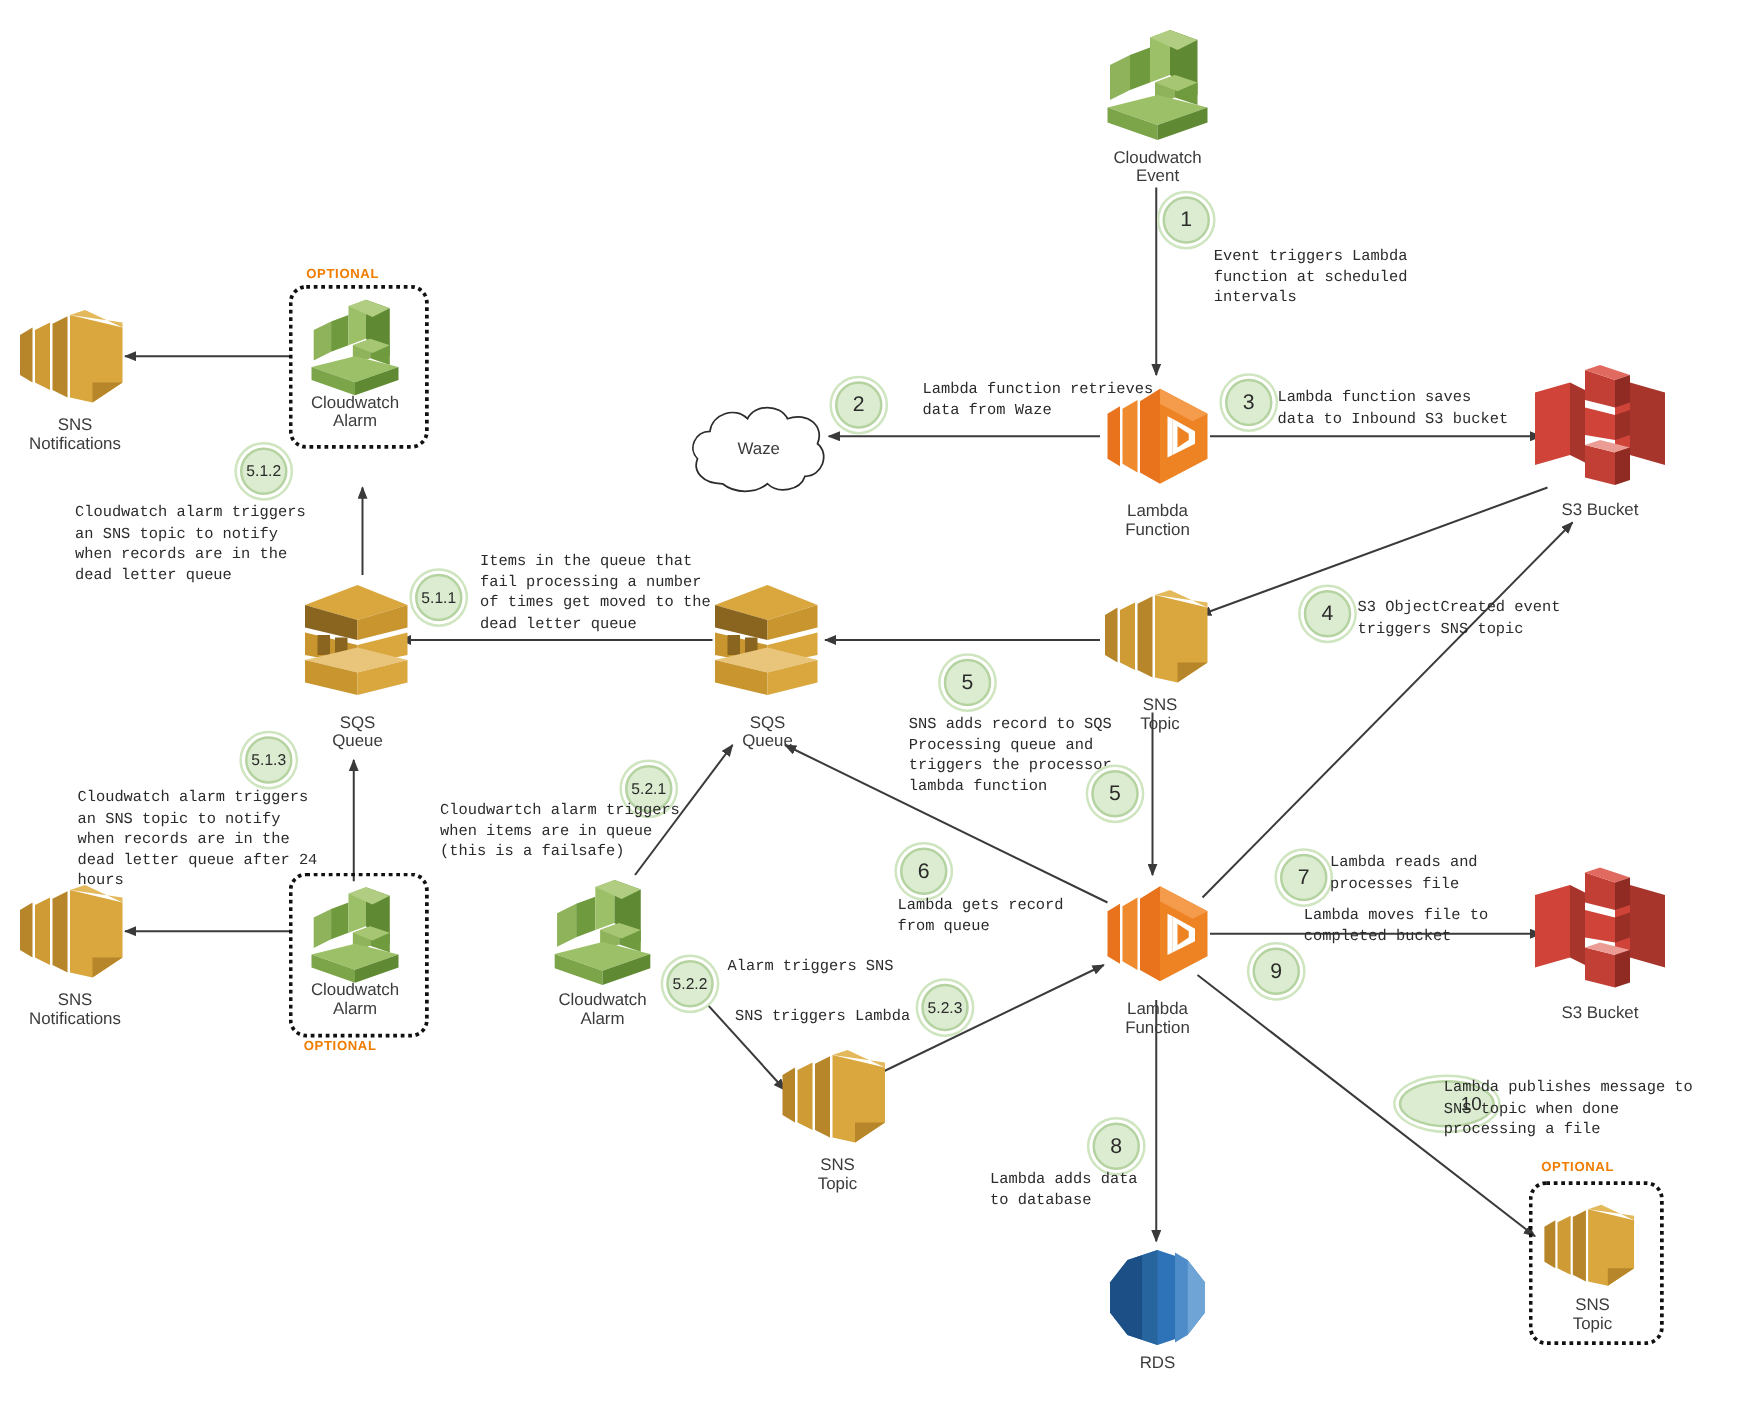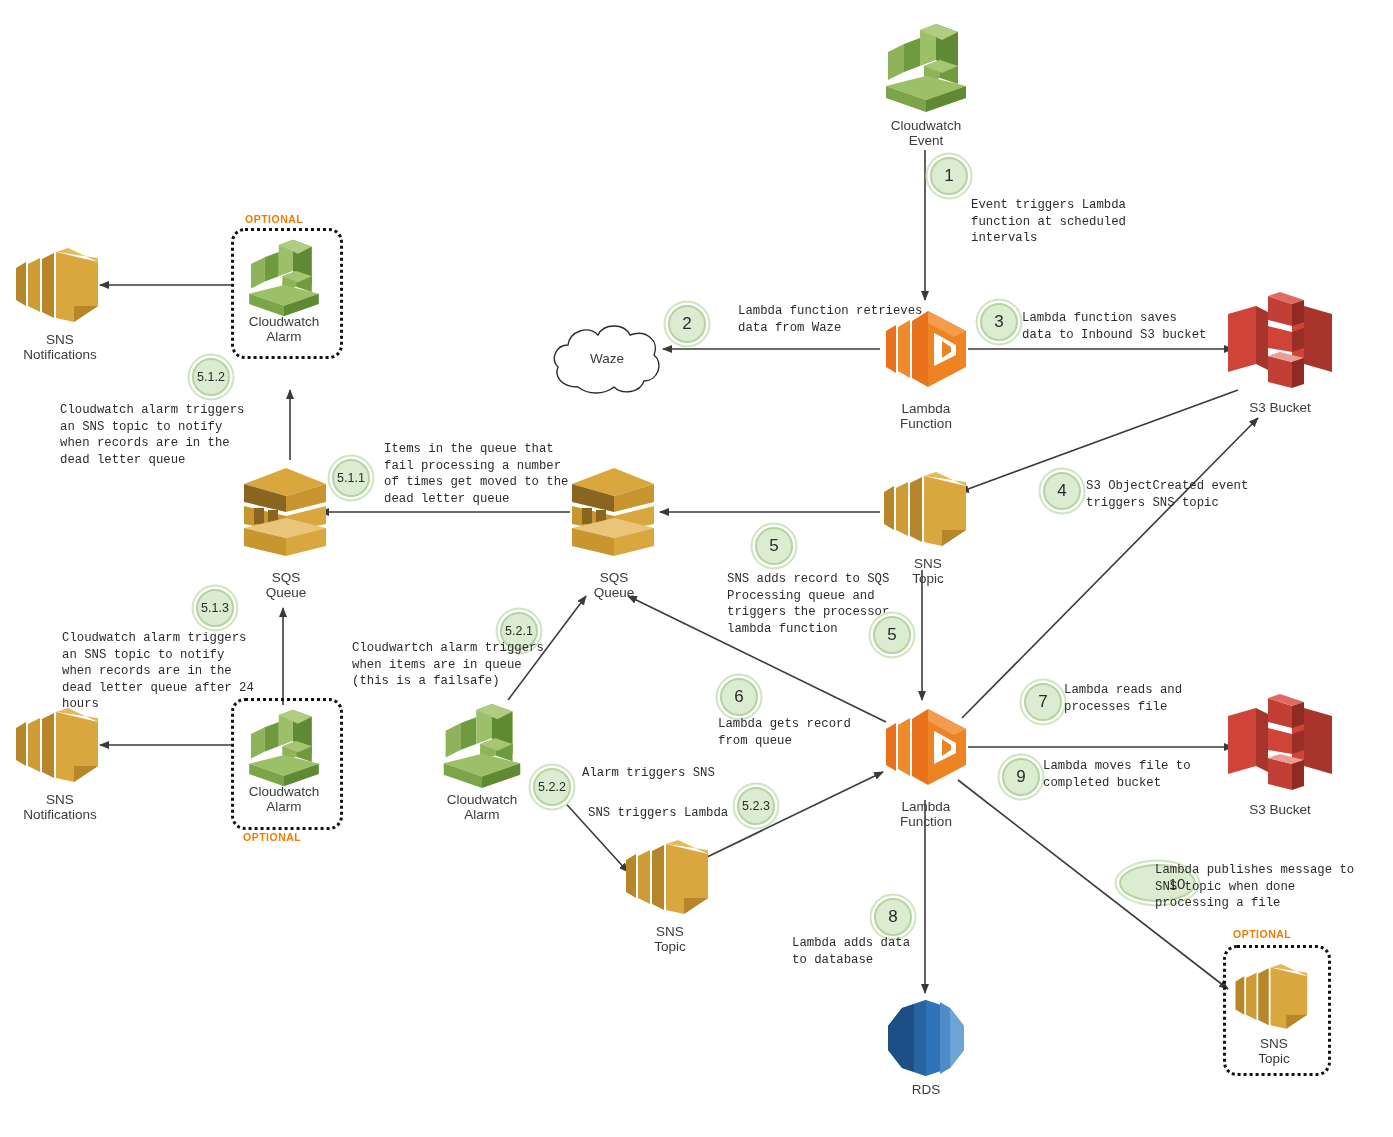--- a/index.html
+++ b/index.html
@@ -418,21 +418,21 @@
 
   <div class="badge b-lg" style="left:1024px;top:683px;">7</div>
   <div class="note" style="left:1064px;top:682px;width:220px;">Lambda reads and
 processes file</div>
 
   <div class="badge b-lg" style="left:874px;top:898px;">8</div>
   <div class="note" style="left:792px;top:935px;width:200px;">Lambda adds data
 to database</div>
 
   <div class="badge b-lg" style="left:1002px;top:758px;">9</div>
-  <div class="note" style="left:1043px;top:758px;width:220px;font-family:Liberation Mono, monospace;">Lambda moves file to
+  <div class="note" style="left:1043px;top:724px;width:220px;font-family:Liberation Mono, monospace;">Lambda moves file to
 completed bucket</div>
 
   <div class="badge b-md" style="left:1119px;top:864px;">10</div>
   <div class="note" style="left:1155px;top:862px;width:250px;">Lambda publishes message to
 SNS topic when done
 processing a file</div>
 
 </div>
 
 </body></html>

